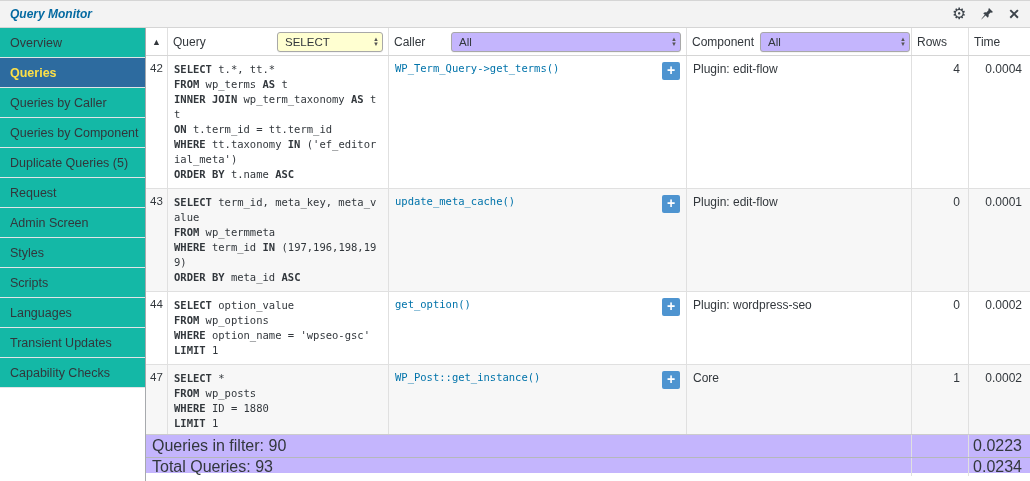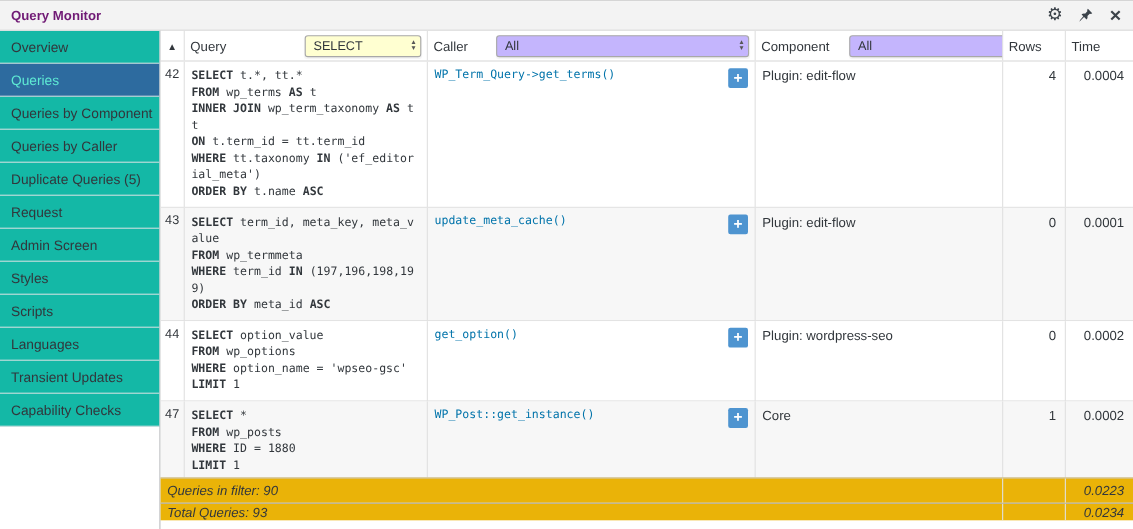--- a/index.html
+++ b/index.html
@@ -3,45 +3,45 @@
 <meta charset="utf-8">
 <style>
   * { margin:0; padding:0; box-sizing:border-box; }
   html,body { width:1030px; height:481px; overflow:hidden; background:#fff;
     font-family:"Liberation Sans", sans-serif; color:#32373c; }
   .panel { width:1030px; height:481px; display:flex; flex-direction:column; border-top:1px solid #d5d5d5; }
 
   
   .titlebar { height:27px; flex:0 0 27px; background:#f3f3f3; border-bottom:1px solid #d5d5d5;
     display:flex; align-items:center; justify-content:space-between; padding:0 10px; }
-  .titlebar .title { font-size:12px; font-weight:700; color:#701a75; }
+  .titlebar .title { font-size:12px; font-weight:700; color:#0369a1;font-style:italic; }
   .tb-icons { display:flex; align-items:center; gap:14px; }
   .tb-icon { color:#3c434a; cursor:pointer; display:flex; align-items:center; }
   .gear { font-size:16px; line-height:1; }
   .close { font-size:14px; font-weight:700; line-height:1; }
 
   .main { flex:1; display:flex; min-height:0; }
 
   
   .sidebar { width:146px; flex:0 0 146px; background:#fff; border-right:1px solid #a7aaad; overflow:hidden; }
   .sb-item { font-size:12.5px; padding:8px 10px 7px; border-bottom:1px solid #e2e4e7; background:#14b8a6;
     color:#32373c; cursor:pointer; white-space:nowrap; }
-  .sb-item.active { background:#2d6b9f; color:#5eead4; font-weight:400; }
+  .sb-item.active { background:#2d6b9f; color:#fde047; font-weight:700; }
 
   
   .content { flex:1; display:flex; flex-direction:column; min-width:0; background:#fff; }
   .grid { display:grid; grid-template-columns:22px 221px 298px 225px 57px 1fr; }
 
   .thead { flex:0 0 28px; height:28px; border-bottom:1px solid #d5d5d5; font-size:12px; }
   .thead .hcell { display:flex; align-items:center; border-right:1px solid #e0e0e0; padding:0 5px; overflow:hidden; }
   .thead .hcell:last-child { border-right:none; }
   .hnum { justify-content:center; cursor:pointer; }
   .sort-arrow { font-size:9px; color:#32373c; }
   .hlabel { white-space:nowrap; }
-  .hquery, .hcaller, .hcomponent { justify-content:space-between; gap:18px; }
+  .hquery, .hcaller, .hcomponent { justify-content:space-between; gap:6px; }
 
   .select { height:20px; border:1px solid #a8a8a8; border-radius:3px; background:#c4b5fd;
     display:flex; align-items:center; justify-content:space-between; padding:0 3px 0 7px;
     font-size:11.5px; cursor:pointer; flex-shrink:0; box-shadow:0 1px 1px rgba(0,0,0,.05); }
   .select.active-filter { background:#ffffd1; }
   .sel-q { width:106px; }
   .sel-c { width:230px; }
   .sel-m { width:150px; }
   .sel-arrows { display:flex; flex-direction:column; align-items:center; margin-left:6px; }
   .sel-arrows i { font-style:normal; font-size:6px; line-height:5px; color:#555; }
@@ -58,21 +58,21 @@
   .cell.sql b { font-weight:700; }
   .cell.caller { display:flex; justify-content:space-between; align-items:flex-start; gap:6px; }
   .caller-link { font-family:"DejaVu Sans Mono", monospace; font-size:10.5px; color:#0073aa;
     text-decoration:none; cursor:pointer; word-break:break-all; }
   .plus { flex:0 0 18px; width:18px; height:18px; background:#4e94d0; color:#fff; border-radius:2px;
     font-size:14px; font-weight:700; line-height:17px; text-align:center; cursor:pointer; }
   .cell.comp { font-size:12px; }
   .cell.rowsc, .cell.timec { font-size:12px; text-align:right; padding-right:8px; }
 
   .tfoot { flex:0 0 47px; }
-  .frow { height:23px; background:#eab308; border-top:1px solid #ccc; font-size:12px; align-items:center;font-style:italic; }
+  .frow { height:23px; background:#c4b5fd; border-top:1px solid #ccc; font-size:16px; align-items:center; }
   .frow.total { height:16px; border-top:1px solid #b5b8bb; }
   .frow .flabel { grid-column:1 / 5; padding:0 6px; border-right:1px solid #e0e0e0; height:100%;
     display:flex; align-items:center; }
   .frow .frows { grid-column:5; border-right:1px solid #e0e0e0; height:100%; }
   .frow .ftime { grid-column:6; text-align:right; padding-right:8px; }
 </style>
 </head>
 <body>
 
 <div class="panel">
@@ -86,22 +86,22 @@
         </svg>
       </span>
       <span class="tb-icon close">✕</span>
     </span>
   </div>
 
   <div class="main">
     <div class="sidebar">
         <div class="sb-item">Overview</div>
         <div class="sb-item active">Queries</div>
+        <div class="sb-item">Queries by Caller</div>
         <div class="sb-item">Queries by Component</div>
-        <div class="sb-item">Queries by Caller</div>
         <div class="sb-item">Duplicate Queries (5)</div>
         <div class="sb-item">Request</div>
         <div class="sb-item">Admin Screen</div>
         <div class="sb-item">Styles</div>
         <div class="sb-item">Scripts</div>
         <div class="sb-item">Languages</div>
         <div class="sb-item">Transient Updates</div>
         <div class="sb-item">Capability Checks</div>
       </div>
 

